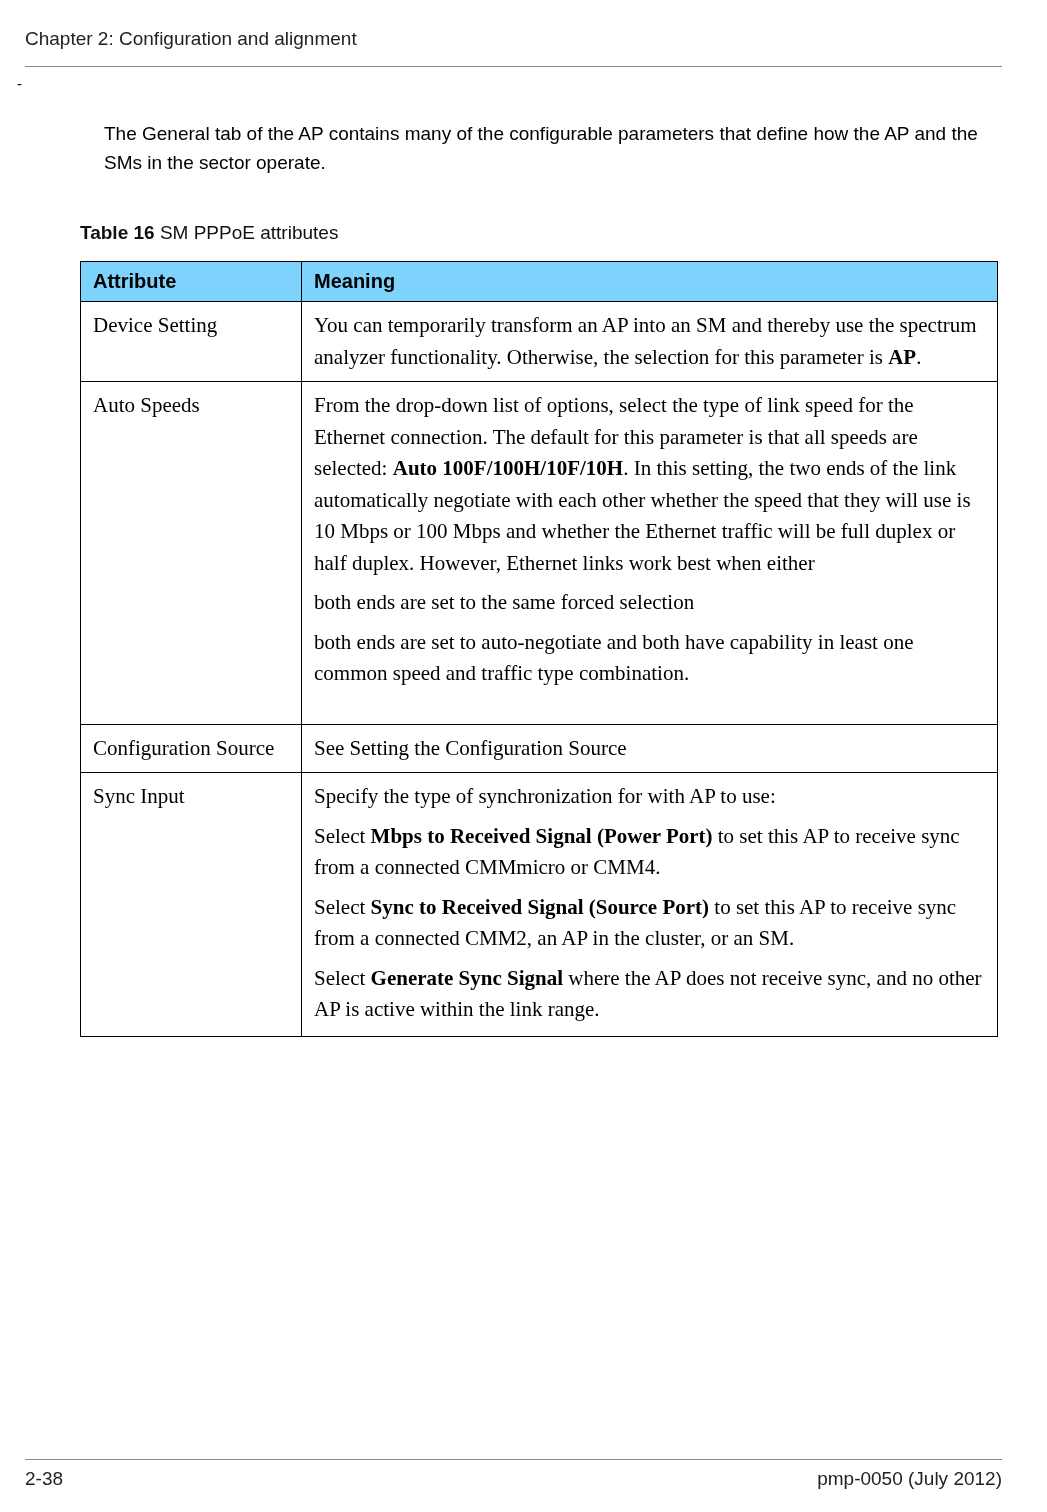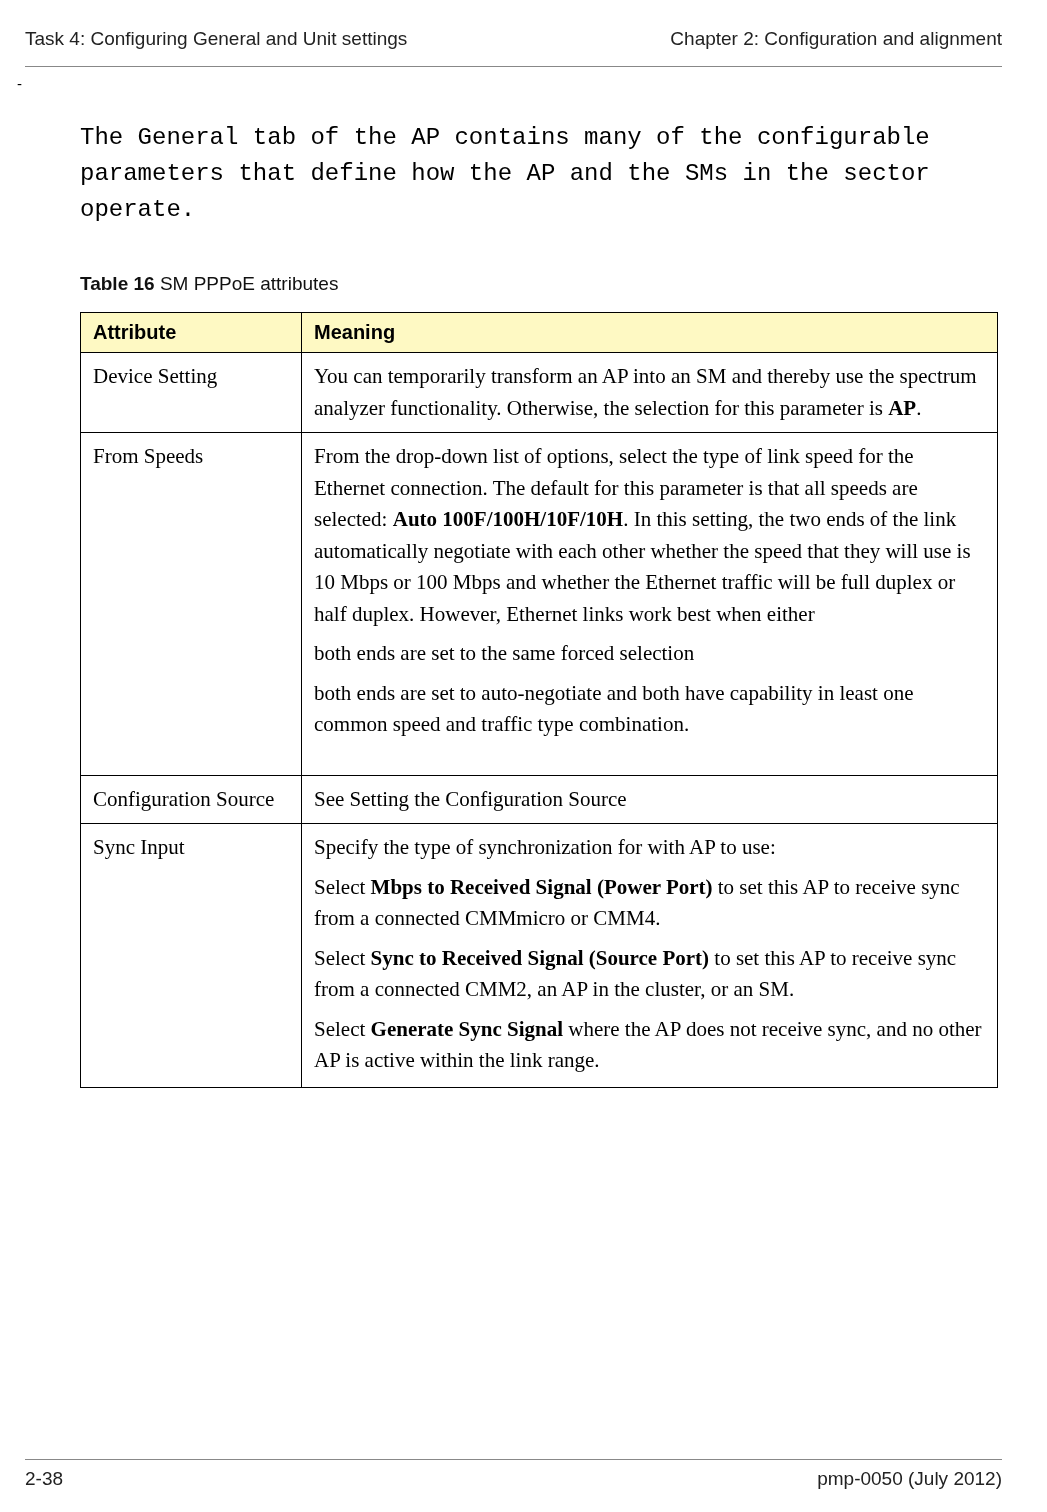--- a/index.html
+++ b/index.html
@@ -37,24 +37,25 @@
       font-family: Verdana, Arial, sans-serif;
       font-size: 15px;
       margin: 2px 0 0 -8px;
     }
     .content {
       margin-left: 55px;
       margin-top: 28px;
       margin-right: 0px;
     }
     .intro {
-      font-family: Liberation Mono, monospace;
-      font-size: 24px;
+      font-family: Liberation Sans, sans-serif;
+      font-size: 19px;
       line-height: 1.5;
       max-width: 900px;
+      margin-left: 24px;
     }
     .table-caption {
       margin-top: 45px;
       font-family: Verdana, Arial, sans-serif;
       font-size: 19px;
       color: #111;
       margin-bottom: 17px;
     }
     .table-caption .label {
       font-weight: bold;
@@ -64,21 +65,21 @@
       width: 918px;
       border: 1.5px solid #000;
     }
     table.attr-table th, table.attr-table td {
       border: 1.5px solid #000;
       vertical-align: top;
       text-align: left;
       padding: 8px 10px 8px 12px;
     }
     table.attr-table th {
-      background: #fef9c3;
+      background: #7dd3fc;
       font-family: Verdana, Arial, sans-serif;
       font-weight: bold;
       font-size: 20px;
       color: #000;
     }
     table.attr-table td {
       font-family: Georgia, 'Times New Roman', serif;
       font-size: 21px;
       line-height: 1.5;
     }
@@ -101,21 +102,20 @@
       font-family: Verdana, Arial, sans-serif;
       font-size: 19px;
       color: #222;
     }
   </style>
 </head>
 <body>
 
 <div class="page">
   <div class="header">
-    <span>Task 4: Configuring General and Unit settings</span>
     <span>Chapter 2:  Configuration and alignment</span>
   </div>
   <hr class="hr">
   <div class="dash">-</div>
 
   <div class="content">
     <p class="intro">The General tab of the AP contains many of the configurable parameters that define how the AP and the SMs in the sector operate.</p>
 
     <div class="table-caption">
       <span class="label">Table 16</span><span>  SM PPPoE attributes</span>
@@ -133,21 +133,21 @@
         </tr>
       </thead>
       <tbody>
         <tr>
           <td>Device Setting</td>
           <td>
             <span>You can temporarily transform an AP into an SM and thereby use the spectrum analyzer functionality. Otherwise, the selection for this parameter is </span><b>AP</b><span>.</span>
           </td>
         </tr>
         <tr>
-          <td>From Speeds</td>
+          <td>Auto Speeds</td>
           <td>
             <p class="para">
               <span>From the drop-down list of options, select the type of link speed for the Ethernet connection. The default for this parameter is that all speeds are selected: </span><b>Auto 100F/100H/10F/10H</b><span>. In this setting, the two ends of the link automatically negotiate with each other whether the speed that they will use is 10 Mbps or 100 Mbps and whether the Ethernet traffic will be full duplex or half duplex. However, Ethernet links work best when either</span>
             </p>
             <p class="para">both ends are set to the same forced selection</p>
             <p class="para" style="margin-bottom:26px;">both ends are set to auto-negotiate and both have capability in least one common speed and traffic type combination.</p>
           </td>
         </tr>
         <tr>
           <td>Configuration Source</td>

